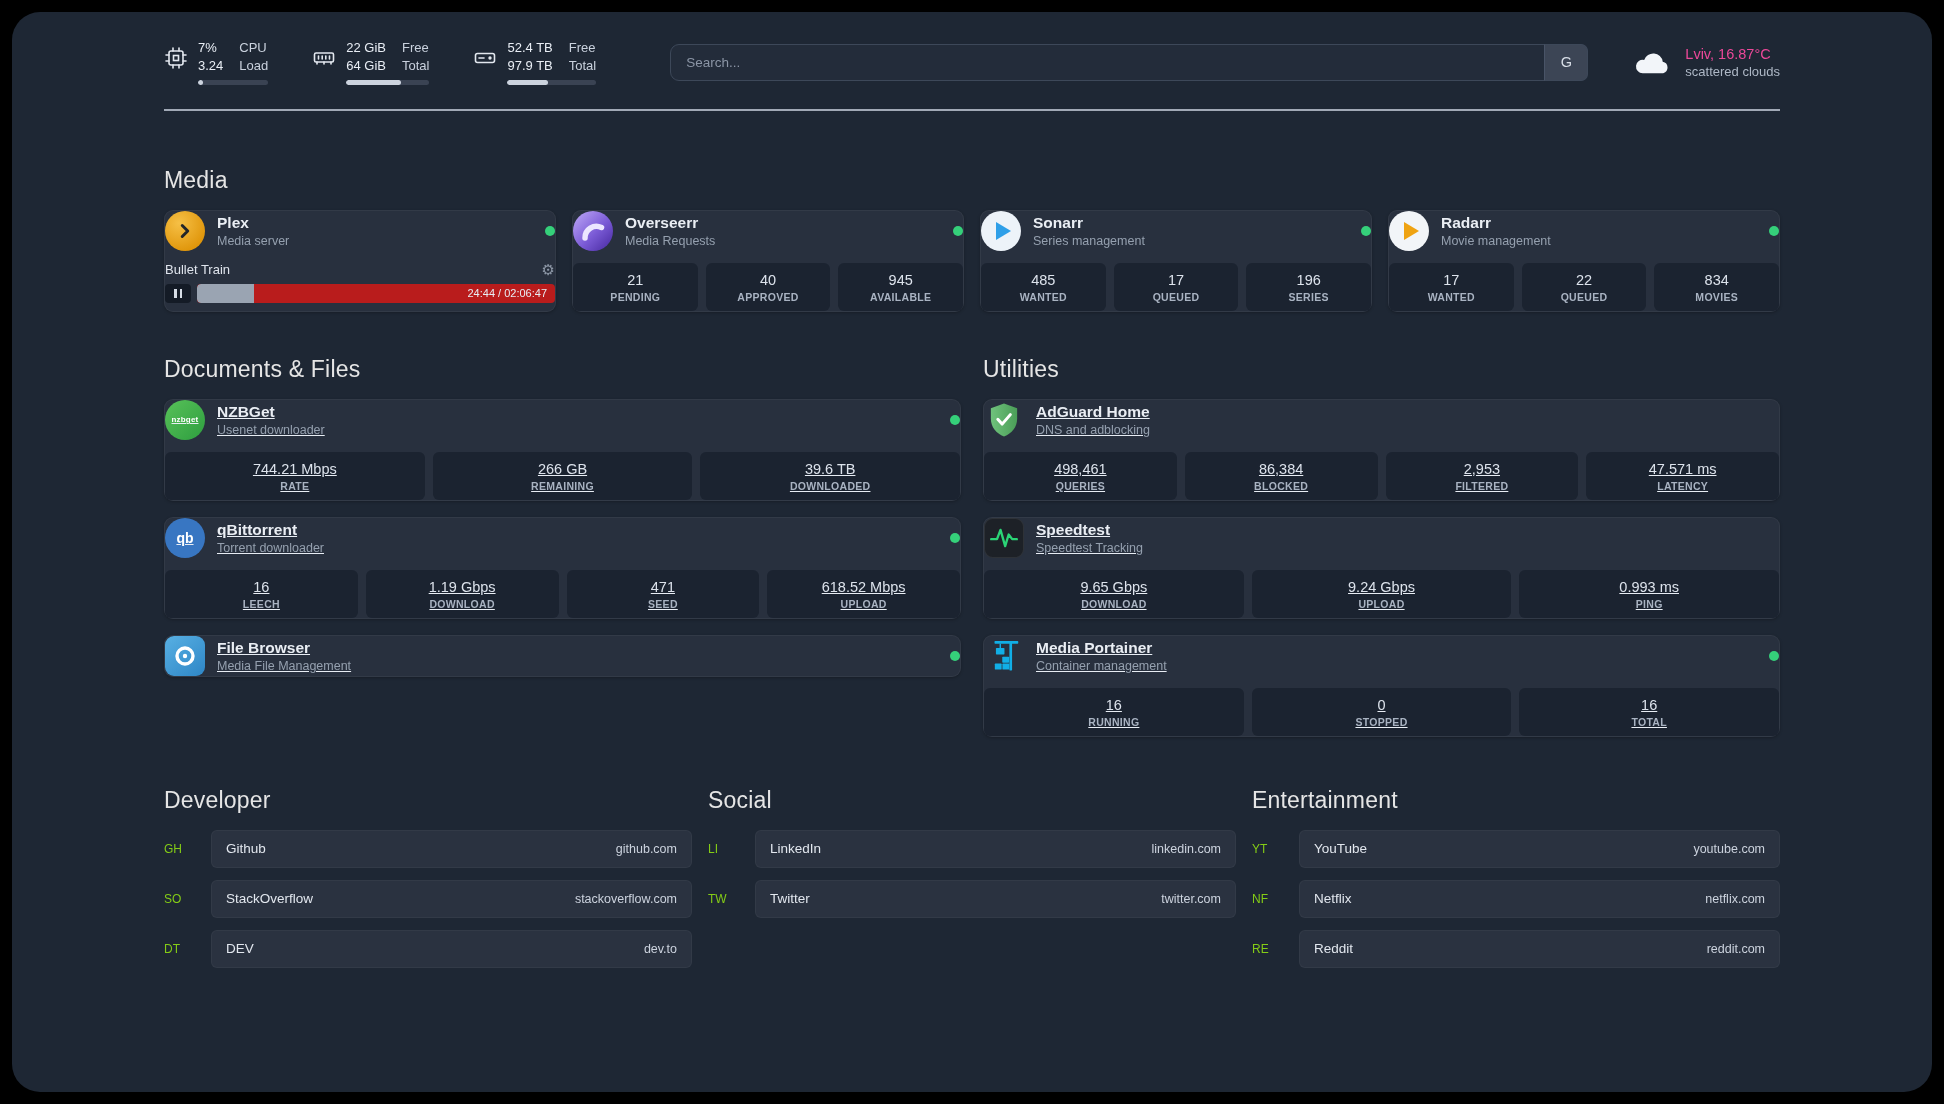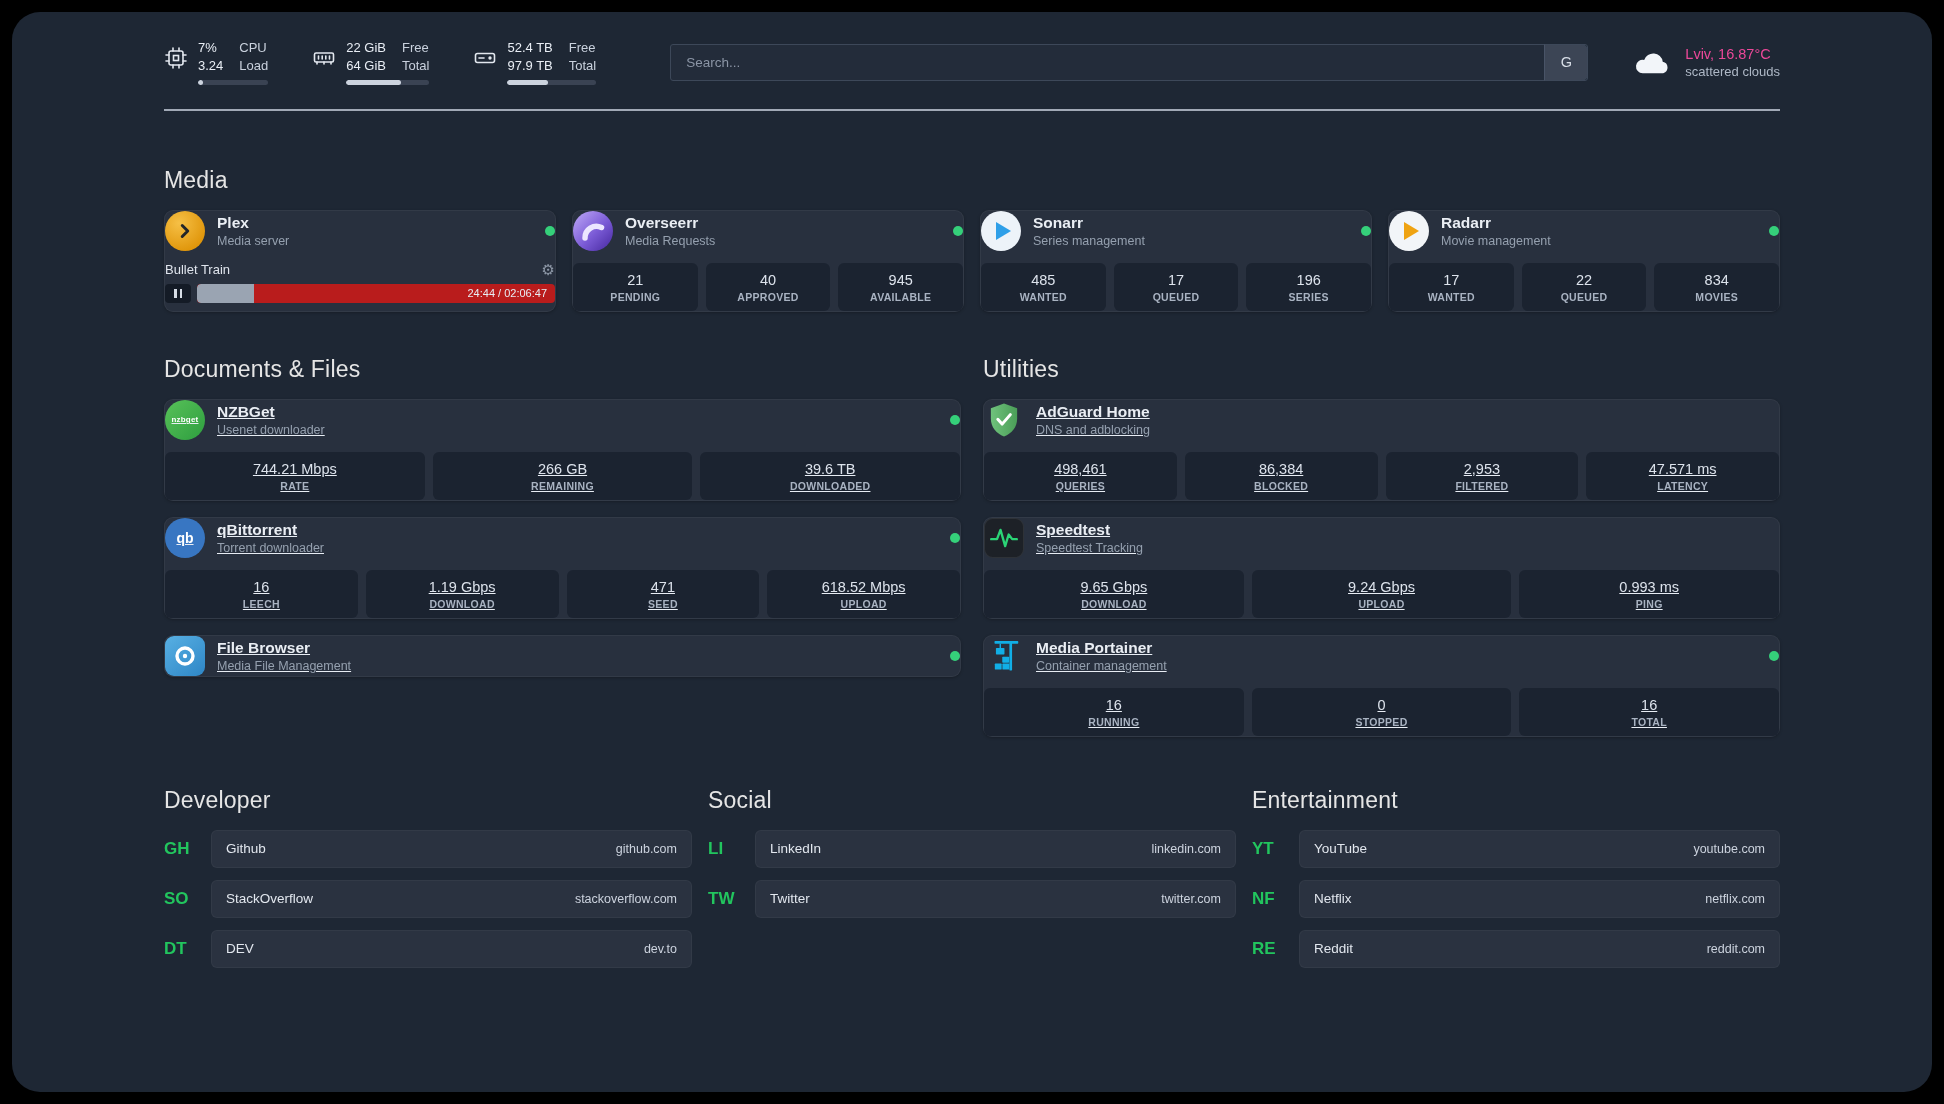--- a/index.html
+++ b/index.html
@@ -23,21 +23,21 @@
     column-gap: 16px; row-gap: 2px; font-size: 13px; line-height: 1.25;
   }
   .sys-val { color: #e9eef5; }
   .sys-lab { color: #c9d1dd; }
   .sys-bar { margin-top: 5px; height: 5px; width: 100%; background: #3a4353; border-radius: 3px; overflow: hidden; }
   .sys-fill { height: 100%; background: #ccd3de; border-radius: 3px; }
 
   .searchwrap { flex: 1; position: relative; margin: 0 44px 0 30px; height: 37px; }
   .searchwrap input {
     width: 100%; height: 100%; background: #232c3a; border: 1px solid #3d4859;
-    border-radius: 3px; padding: 0 54px 0 15px; color: #dfe5ee; font-size: 13.5px;
+    border-radius: 9px; padding: 0 54px 0 15px; color: #dfe5ee; font-size: 13.5px;
     font-family: inherit; outline: none;
   }
   .searchwrap input::placeholder { color: #8b95a5; }
   .search-btn {
     position: absolute; right: 0; top: 0; height: 100%; width: 44px;
     background: #3c4555; border: 1px solid #3d4859; border-left: 1px solid #495467;
     border-radius: 0 7px 7px 0; color: #d9dfe8; font-size: 14.5px; font-family: inherit; cursor: pointer;
   }
   .weather { display: flex; align-items: center; gap: 13px; }
   .weather-text .w1 { font-size: 14.5px; color: #ec4899; }
@@ -88,21 +88,21 @@
   .icon.nzbget { background: linear-gradient(135deg, #58c159, #2e9e3f); border-radius: 50%; }
   .icon.nzbget span { font-size: 8px; font-weight: 700; color: #fff; letter-spacing: .2px; }
   .icon.qbit { background: #3876c2; border-radius: 50%; }
   .icon.qbit span { font-size: 14px; font-weight: 700; color: #ffffff; }
   .icon.filebrowser { background: linear-gradient(140deg, #58b0e3, #2e86c6); border-radius: 9px; }
   .icon.speedtest { background: #1d2127; border: 1px solid rgba(255,255,255,0.08); border-radius: 9px; }
 
   
   .bookmarks { display: grid; grid-template-columns: 1fr 1fr 1fr; column-gap: 16px; margin-top: 50px; }
   .bm-item { display: flex; align-items: center; margin-bottom: 12px; }
-  .bm-abbr { width: 47px; flex: none; font-weight: 700; font-size: 17px; color: #22c55e; }
+  .bm-abbr { width: 47px; flex: none; font-weight: 400; font-size: 12px; color: #84cc16; }
   .bm-link {
     flex: 1; background: #2a3240; border: 1px solid rgba(255,255,255,0.04); border-radius: 6px;
     height: 38px; display: flex; align-items: center; padding: 0 14px; cursor: pointer;
   }
   .bm-name { font-size: 13.5px; color: #e2e7ee; }
   .bm-domain { margin-left: auto; font-size: 12.5px; color: #ccd3de; }
 </style>
 </head>
 <body>
 

